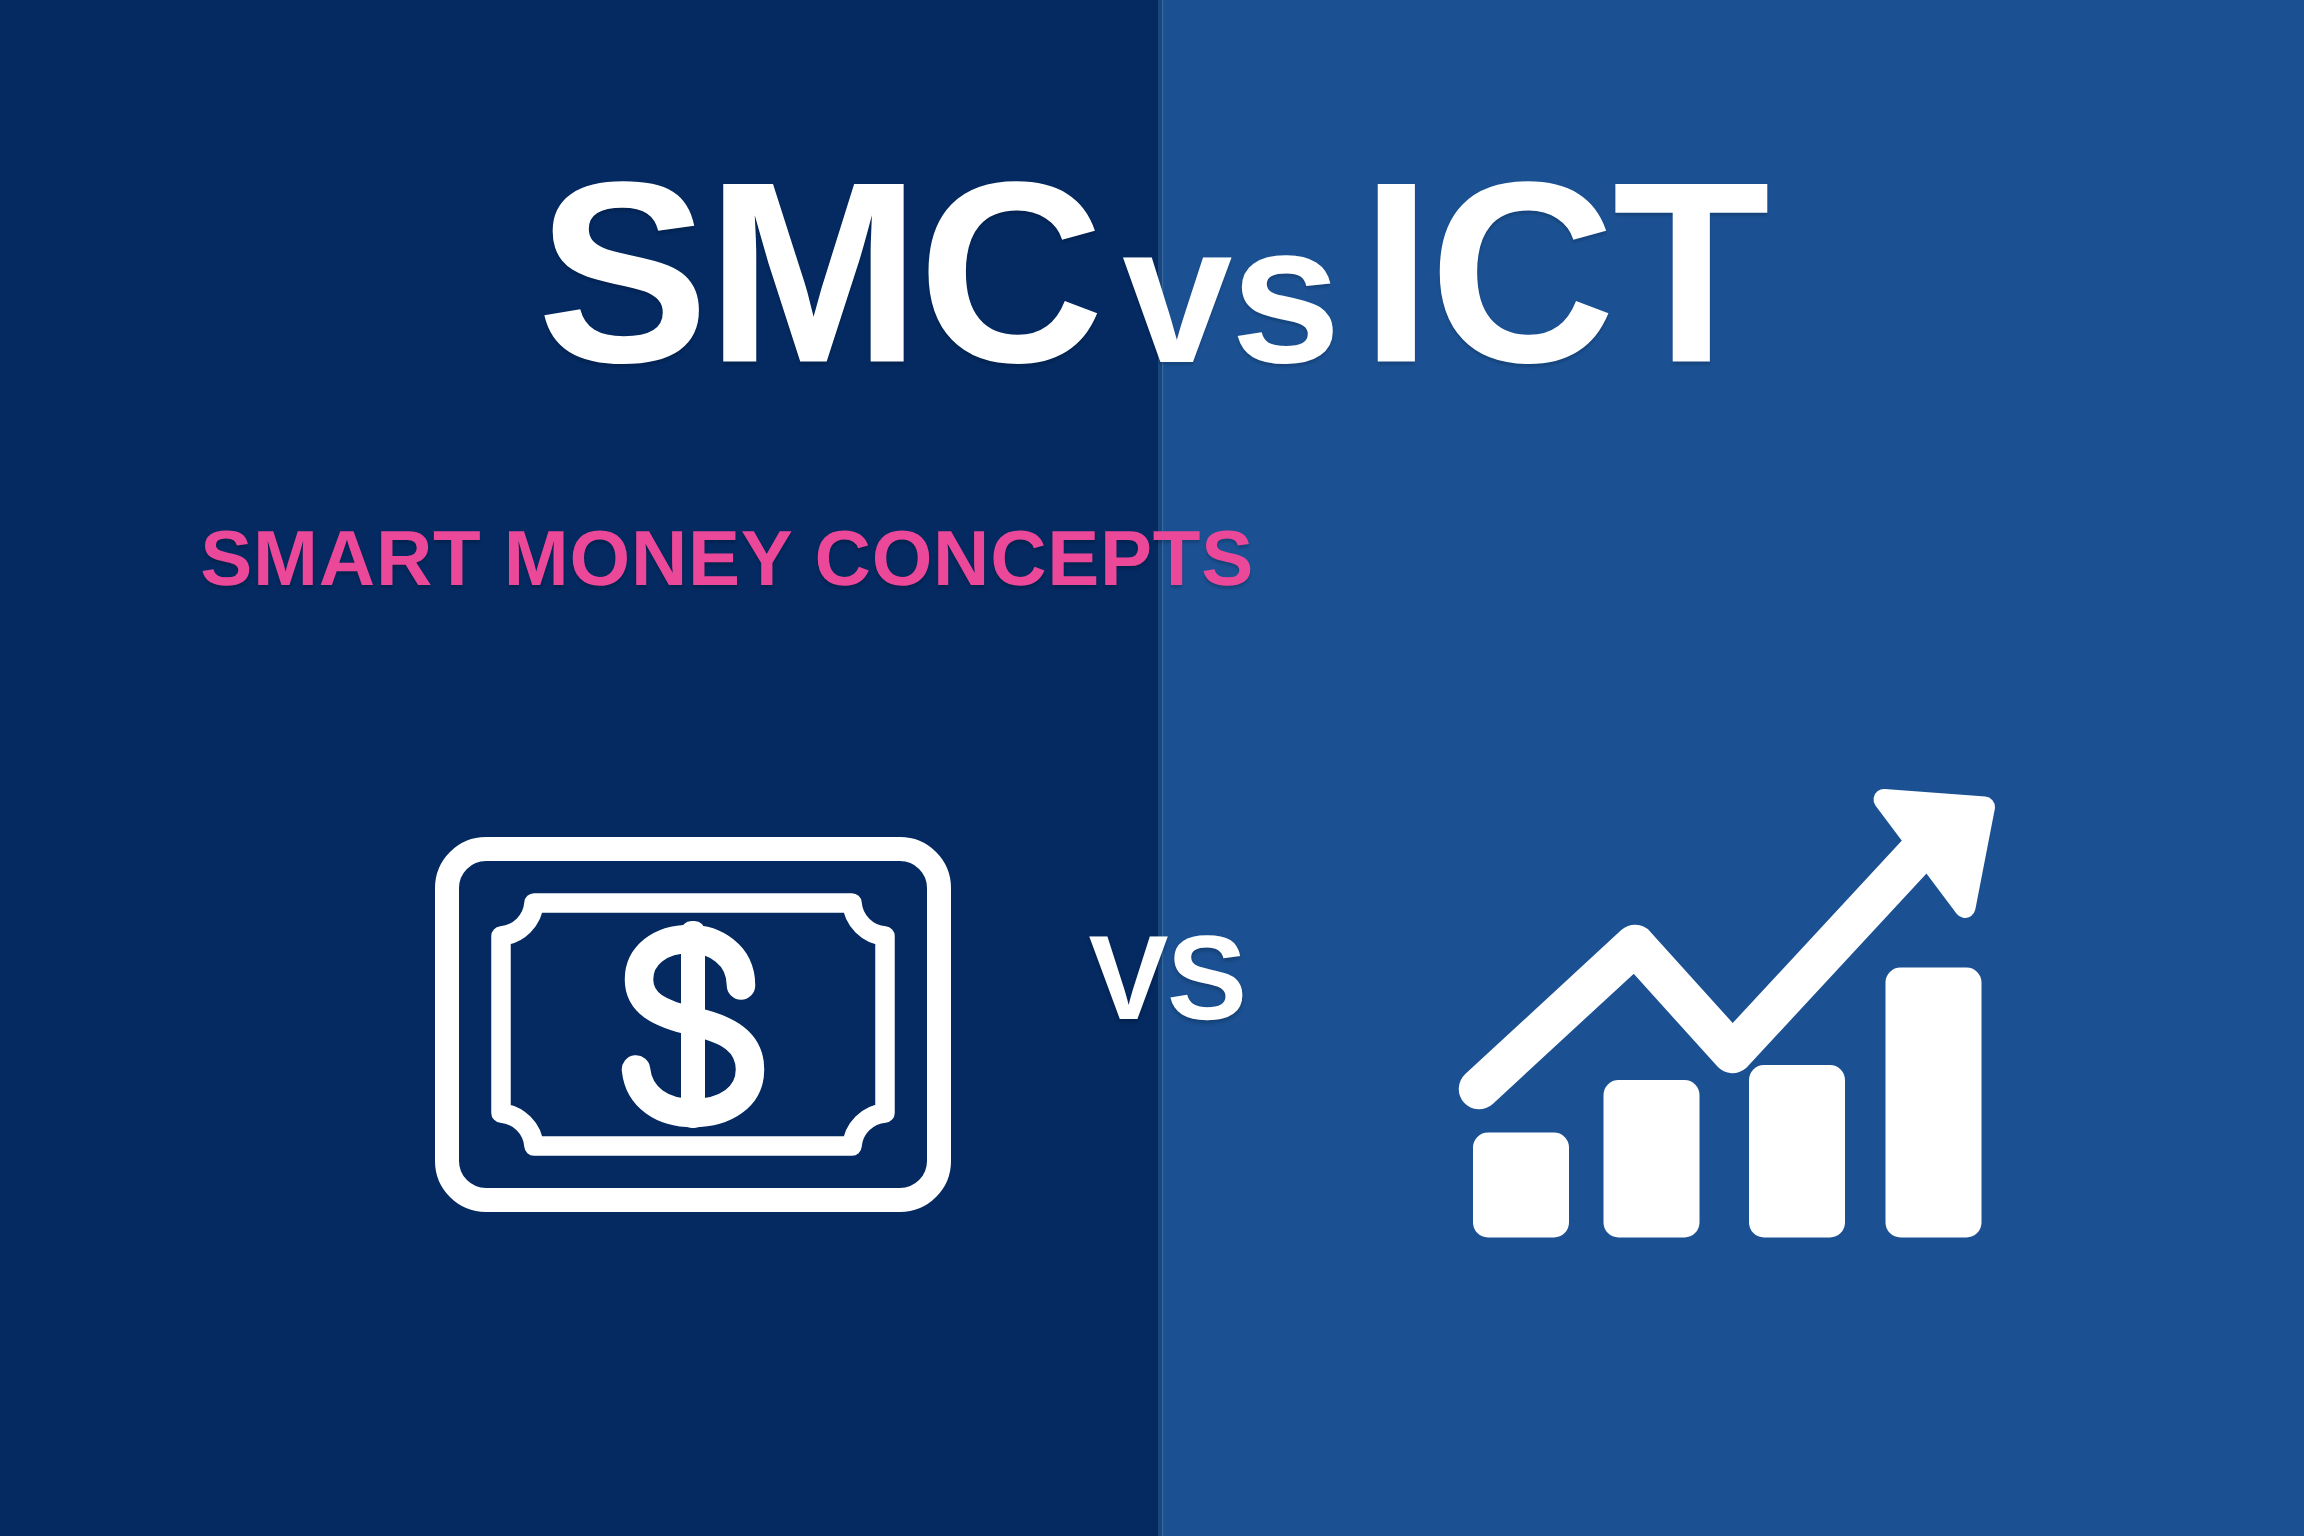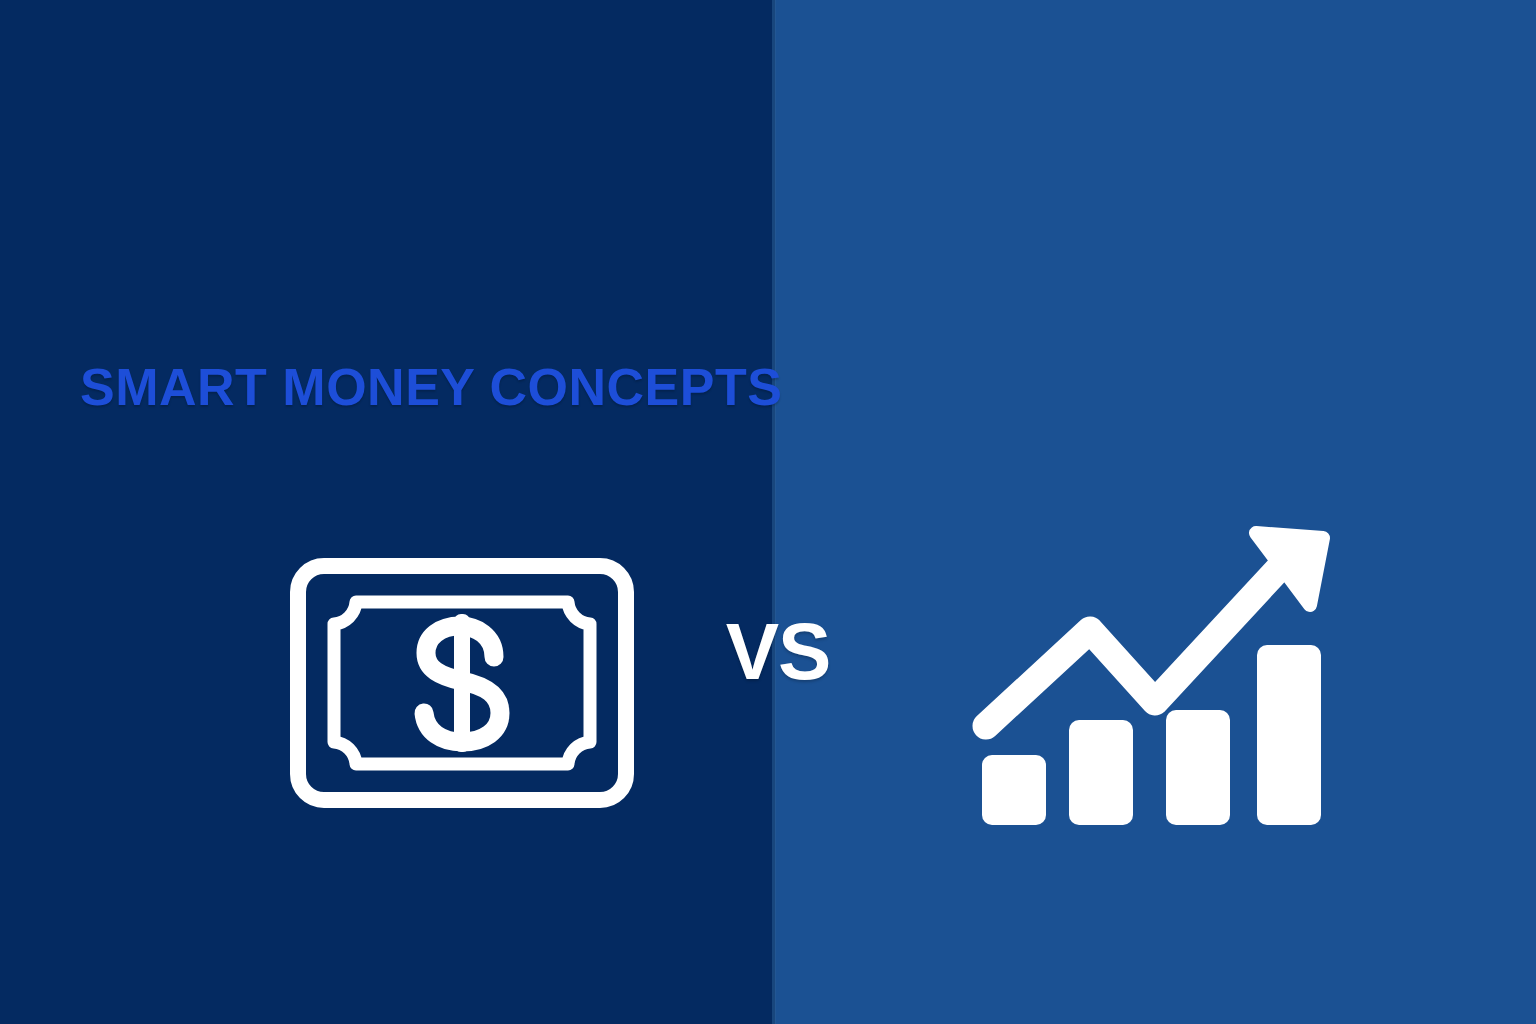--- a/index.html
+++ b/index.html
@@ -63,28 +63,27 @@
   .headline .hl-vs {
     font-size: 132px;
     font-weight: 700;
     padding: 0 14px;
     letter-spacing: -1px;
   }
 
   
   .subtitle {
     position: absolute;
-    color: #1d4ed8;
+    color: #ec4899;
     font-weight: 700;
     font-size: 52px;
     line-height: 1.22;
     letter-spacing: .5px;
-    text-align: left;
+    text-align: right;
     text-shadow: 0 2px 2px rgba(0,0,0,.18);
-    margin-top: 14px;
   }
   .subtitle-left {
     top: 342px;
     left: 80px;
     width: 756px;
   }
   .subtitle-right {
     top: 342px;
     left: 775px;
     width: 752px;
@@ -124,20 +123,23 @@
 </style>
 </head>
 <body>
 
 <div id="canvas">
 
   <div class="panel panel-left"></div>
   <div class="panel panel-right"></div>
   <div class="panel-divider"></div>
 
+  <div class="headline">
+    <span class="hl-main">SMC</span><span class="hl-vs">vs</span><span class="hl-main">ICT</span>
+  </div>
 
   <div class="subtitle subtitle-left">SMART MONEY CONCEPTS</div>
 
   <div class="center-vs">VS</div>
 
   <div class="icon-money">
     <svg viewBox="0 0 348 254" xmlns="http://www.w3.org/2000/svg" aria-hidden="true">
 
       <rect x="10" y="10" width="328" height="234" rx="26" ry="26" fill="none" stroke="#ffffff" stroke-width="16"></rect>
 

